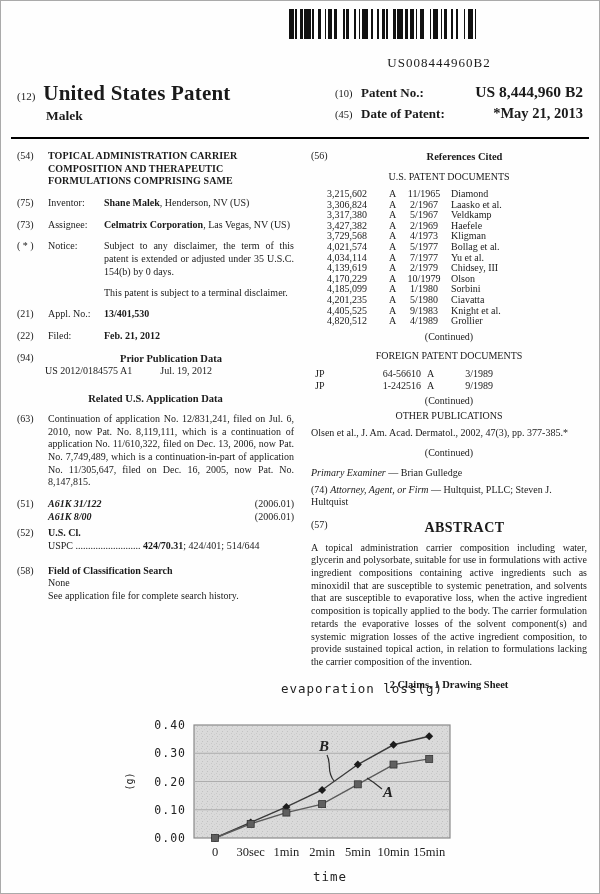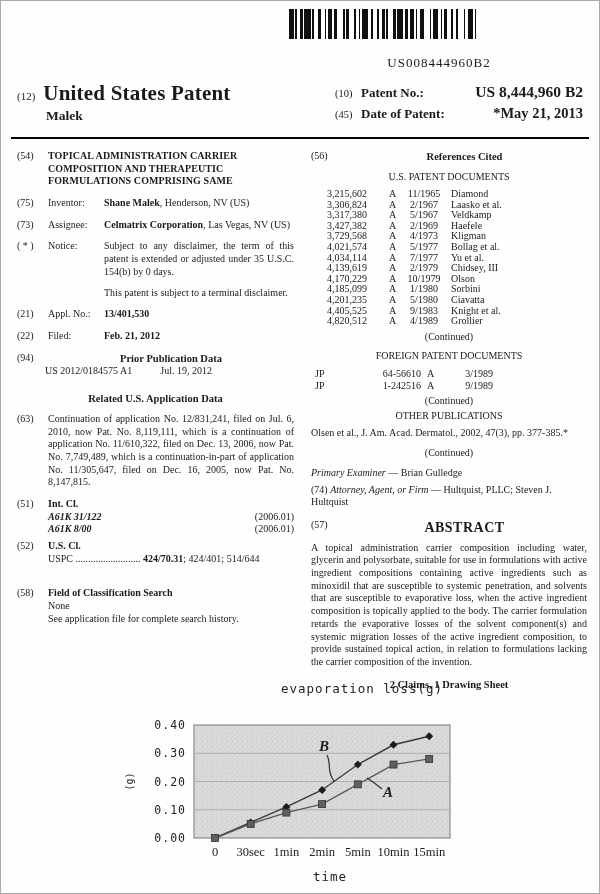--- a/index.html
+++ b/index.html
@@ -224,35 +224,34 @@
 
       <div class="chead" style="margin-bottom:8px;">Related U.S. Application Data</div>
       <div class="field">
         <span class="ftag">(63)</span>
         <div class="fbody just">Continuation of application No. 12/831,241, filed on Jul. 6, 2010, now Pat. No. 8,119,111, which is a continuation of application No. 11/610,322, filed on Dec. 13, 2006, now Pat. No. 7,749,489, which is a continuation-in-part of application No. 11/305,647, filed on Dec. 16, 2005, now Pat. No. 8,147,815.</div>
       </div>
 
       <div class="field" style="margin-bottom:4px;">
         <span class="ftag">(51)</span>
         <div class="fbody">
-          <div style="font-weight:bold;">Int. Cl.</div>
           <div id="intcl-list">
               <div class="intcl-row">
                 <span class="intcl-code">A61K 31/122</span>
                 <span>(2006.01)</span>
               </div>
               <div class="intcl-row">
                 <span class="intcl-code">A61K 8/00</span>
                 <span>(2006.01)</span>
               </div>
             </div>
         </div>
       </div>
 
-      <div class="field" style="margin-bottom:22px;">
+      <div class="field" style="margin-bottom:12px;">
         <span class="ftag">(52)</span>
         <div class="fbody">
           <div style="font-weight:bold;">U.S. Cl.</div>
           <div class="uspc-line">
             <span>USPC</span>
             <span>..........................</span>
             <span class="fval-inline">424/70.31</span><span>; 424/401; 514/644</span>
           </div>
         </div>
       </div>

